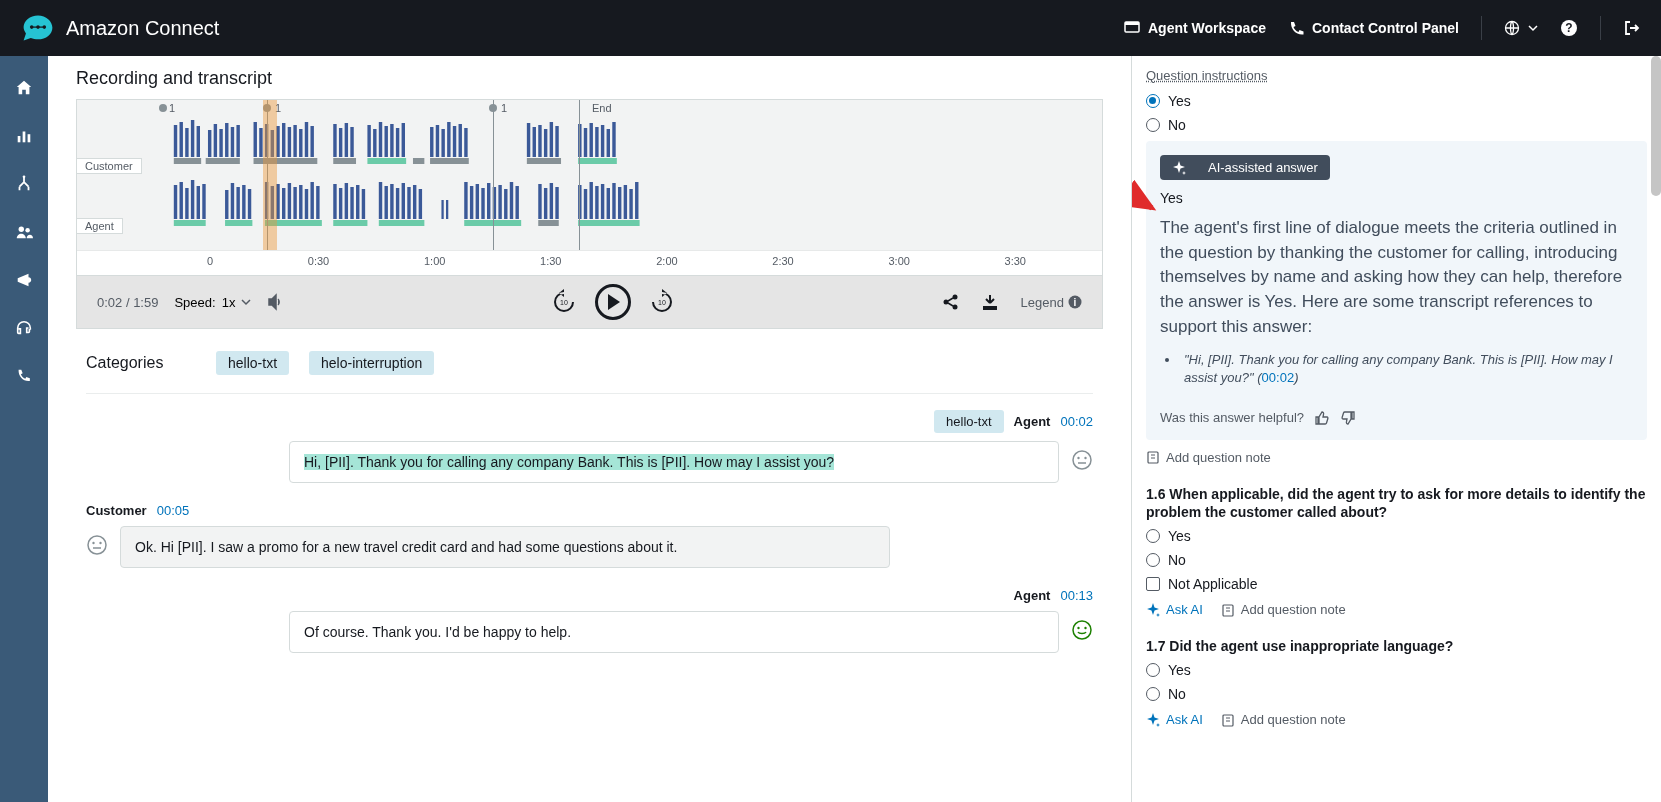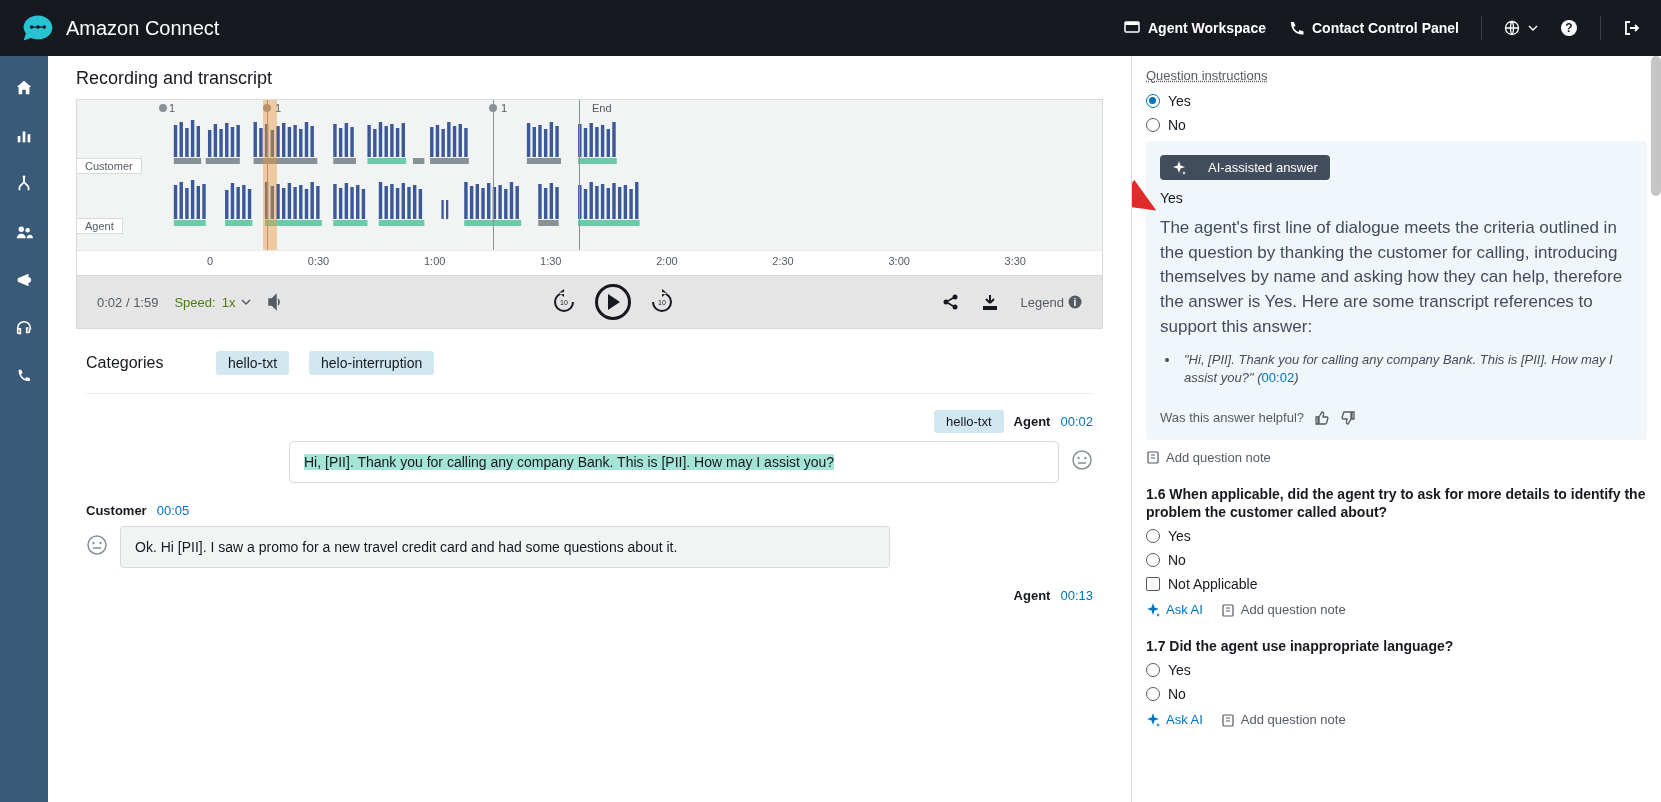--- a/index.html
+++ b/index.html
@@ -35,21 +35,21 @@
   .playhead { position: absolute; top: 0; bottom: 0; width: 14px; background: rgba(236, 154, 59, 0.45); left: 186px; }
   .marker-line { position: absolute; top: 0; bottom: 0; width: 1px; background: #879196; }
   .marker-dot { position: absolute; width: 8px; height: 8px; background: #879196; border-radius: 50%; top: 4px; }
   .marker-label { position: absolute; font-size: 11px; color: #545b64; top: 2px; }
   .end-line { position: absolute; left: 558px; }
   
   .time-axis { display: flex; justify-content: space-between; padding: 4px 76px 8px 130px; font-size: 11px; color: #545b64; background: #fff; border-top: 1px solid #e7e9e9; }
   
   .player-bar { display: flex; align-items: center; padding: 8px 20px; background: #e5e5e5; border-top: 1px solid #d5dbdb; gap: 16px; }
   .player-bar .time-display { font-size: 13px; color: #545b64; }
-  .player-bar .speed { font-size: 13px; color: #4d7c0f; display: flex; align-items: center; gap: 6px; }
+  .player-bar .speed { font-size: 13px; color: #000000; display: flex; align-items: center; gap: 6px; }
   .player-bar .center-controls { flex: 1; display: flex; justify-content: center; gap: 18px; align-items: center; }
   .player-bar .play-btn { width: 36px; height: 36px; border: 3px solid #16191f; border-radius: 50%; display: flex; align-items: center; justify-content: center; cursor: pointer; }
   .player-bar .skip-btn { cursor: pointer; }
   .player-bar .right-controls { display: flex; gap: 22px; align-items: center; }
   .player-bar .legend { font-size: 13px; color: #545b64; display: flex; align-items: center; gap: 4px; }
   
   .highlights { padding: 22px 10px; }
   .row { display: flex; align-items: center; gap: 20px; margin-bottom: 18px; }
   .row .row-lbl { font-size: 16px; min-width: 110px; }
   .chip { background: #d1e8f0; border-radius: 3px; padding: 4px 12px; font-size: 14px; cursor: pointer; }
@@ -465,20 +465,29 @@
                   <path d="M7 14h8" stroke="currentColor" stroke-width="1.5"></path>
                 </svg>
               <div class="msg-bubble grey">Ok. Hi [PII]. I saw a promo for a new travel credit card and had some questions about it.</div>
             </div>
           </div>
           <div class="msg-block">
             <div class="msg-header right">
               <span class="who">Agent</span>
               <span class="ts">00:13</span>
             </div>
+            <div class="msg-row right">
+              <div class="msg-bubble">Of course. Thank you. I'd be happy to help.</div>
+              <svg class="senti green" width="22" height="22">
+                  <circle cx="11" cy="11" r="9" fill="none" stroke="currentColor" stroke-width="1.5"></circle>
+                  <circle cx="7.5" cy="9" r="1.2" fill="currentColor"></circle>
+                  <circle cx="14.5" cy="9" r="1.2" fill="currentColor"></circle>
+                  <path d="M7 13c1 2 7 2 8 0" stroke="currentColor" stroke-width="1.5" fill="none"></path>
+                </svg>
+            </div>
           </div>
         </div>
       </div>
     </div>
 
     <div class="right-col">
 
       <svg class="red-arrow" width="70" height="46">
           <defs>
             <marker id="ah" markerWidth="8" markerHeight="8" refX="6" refY="3" orient="auto">

